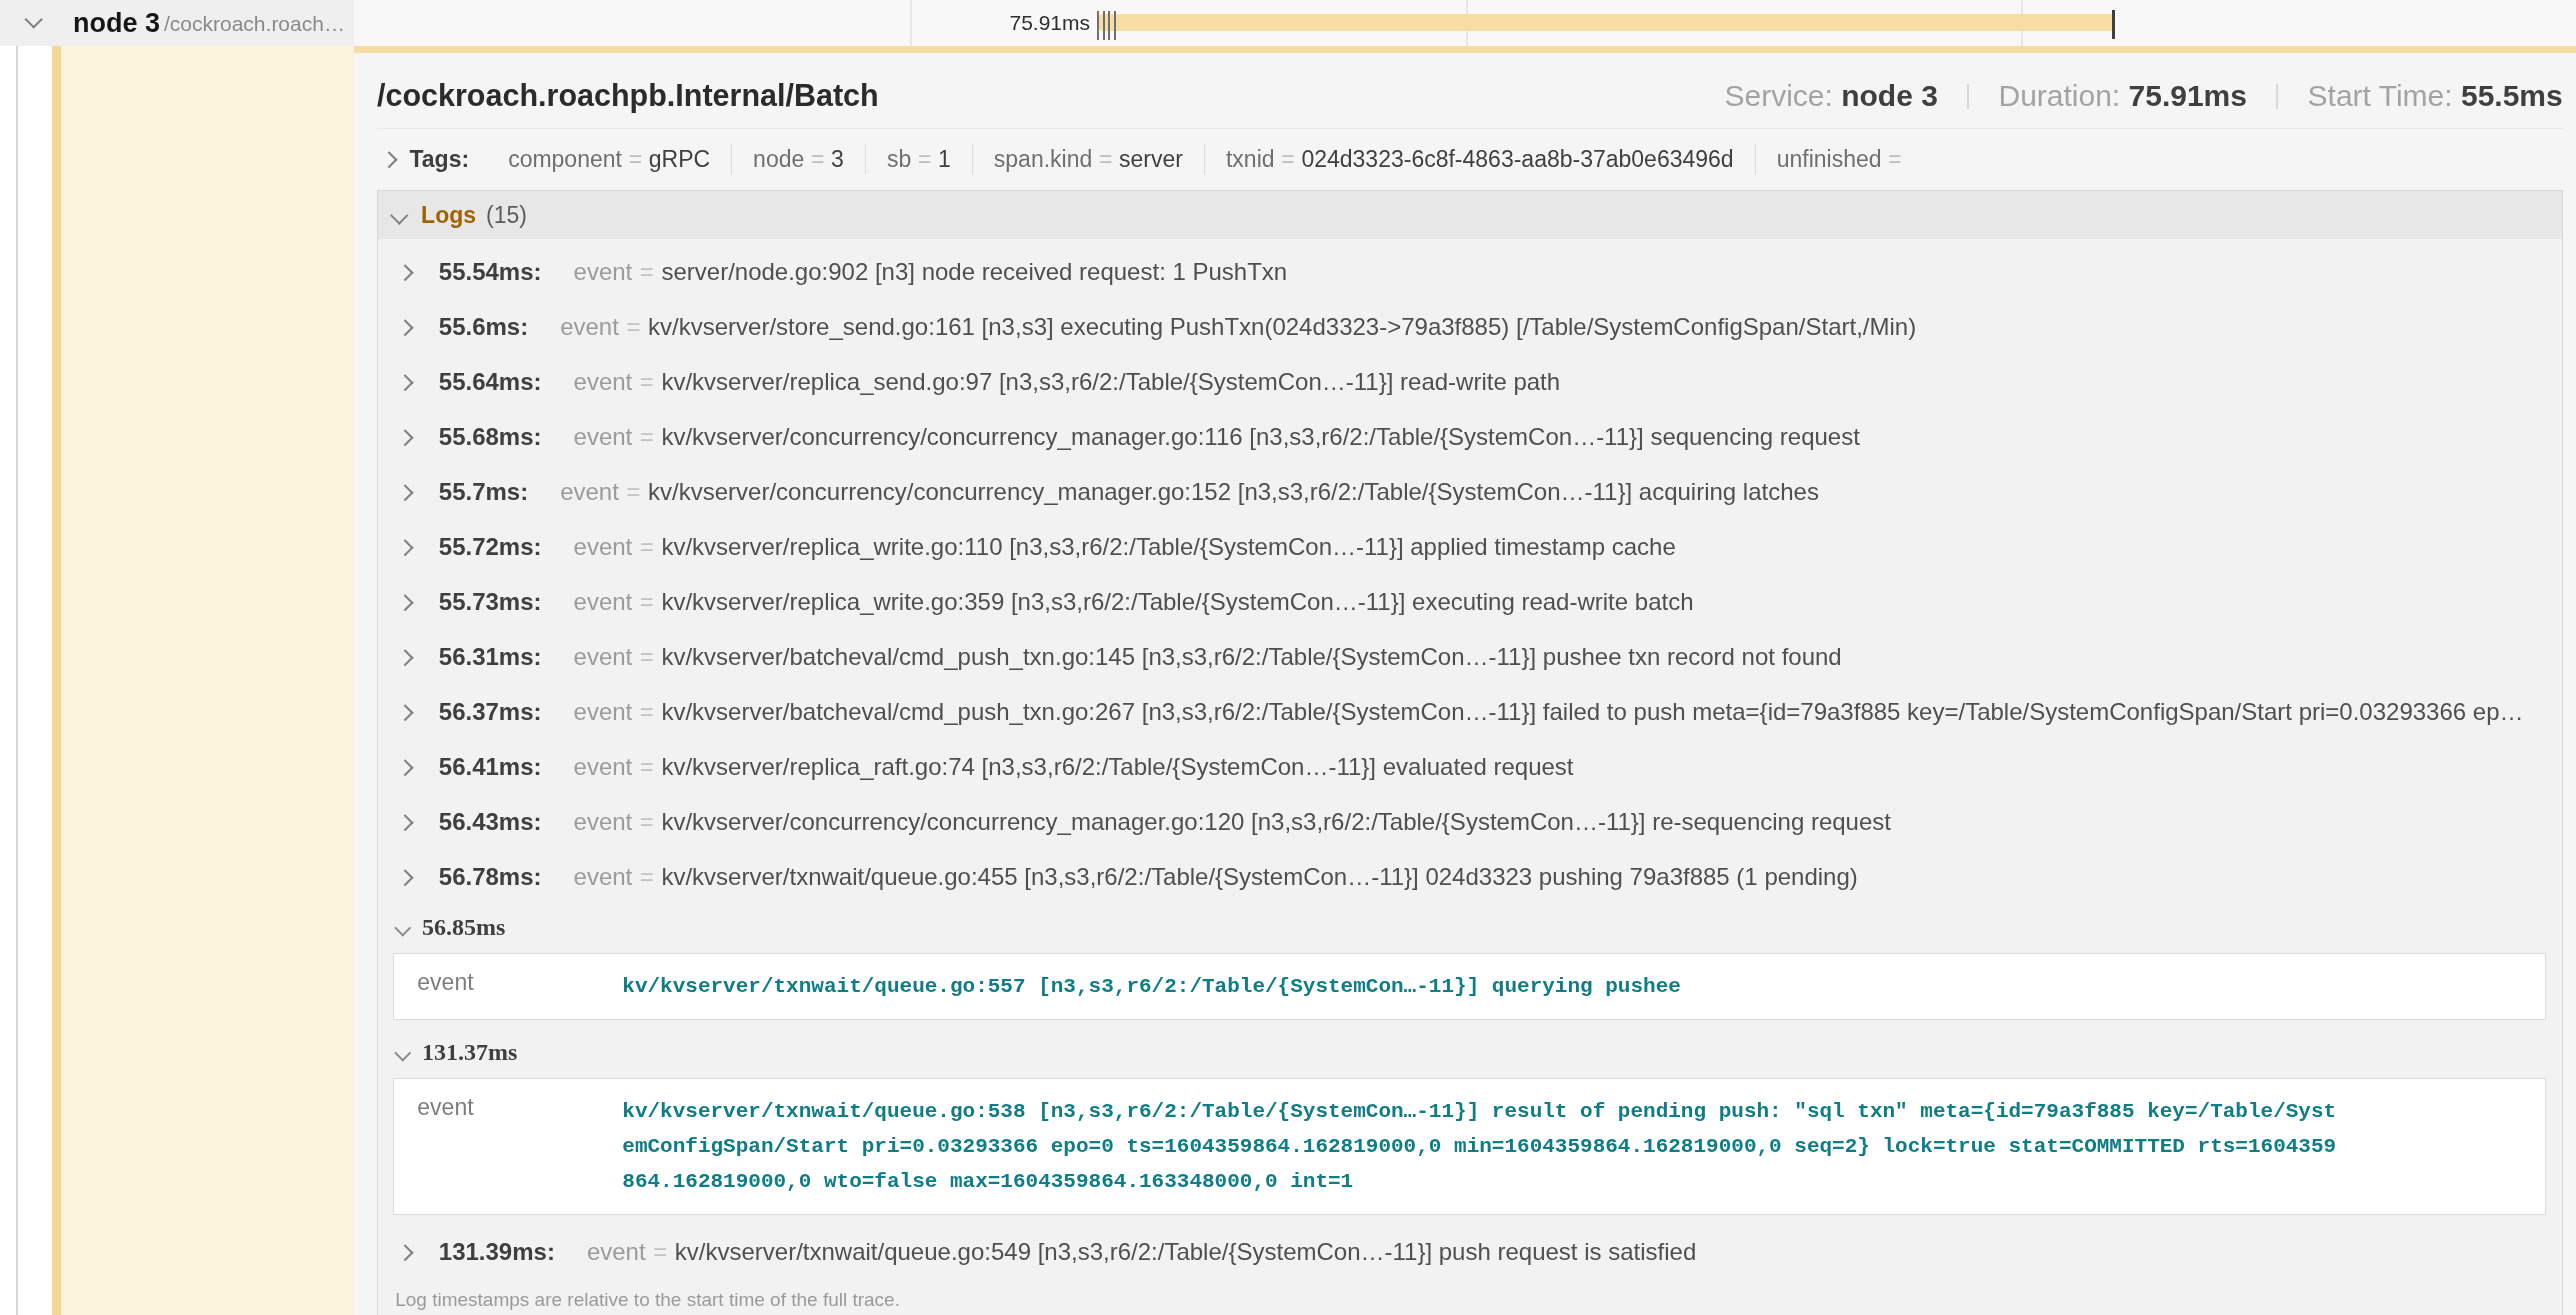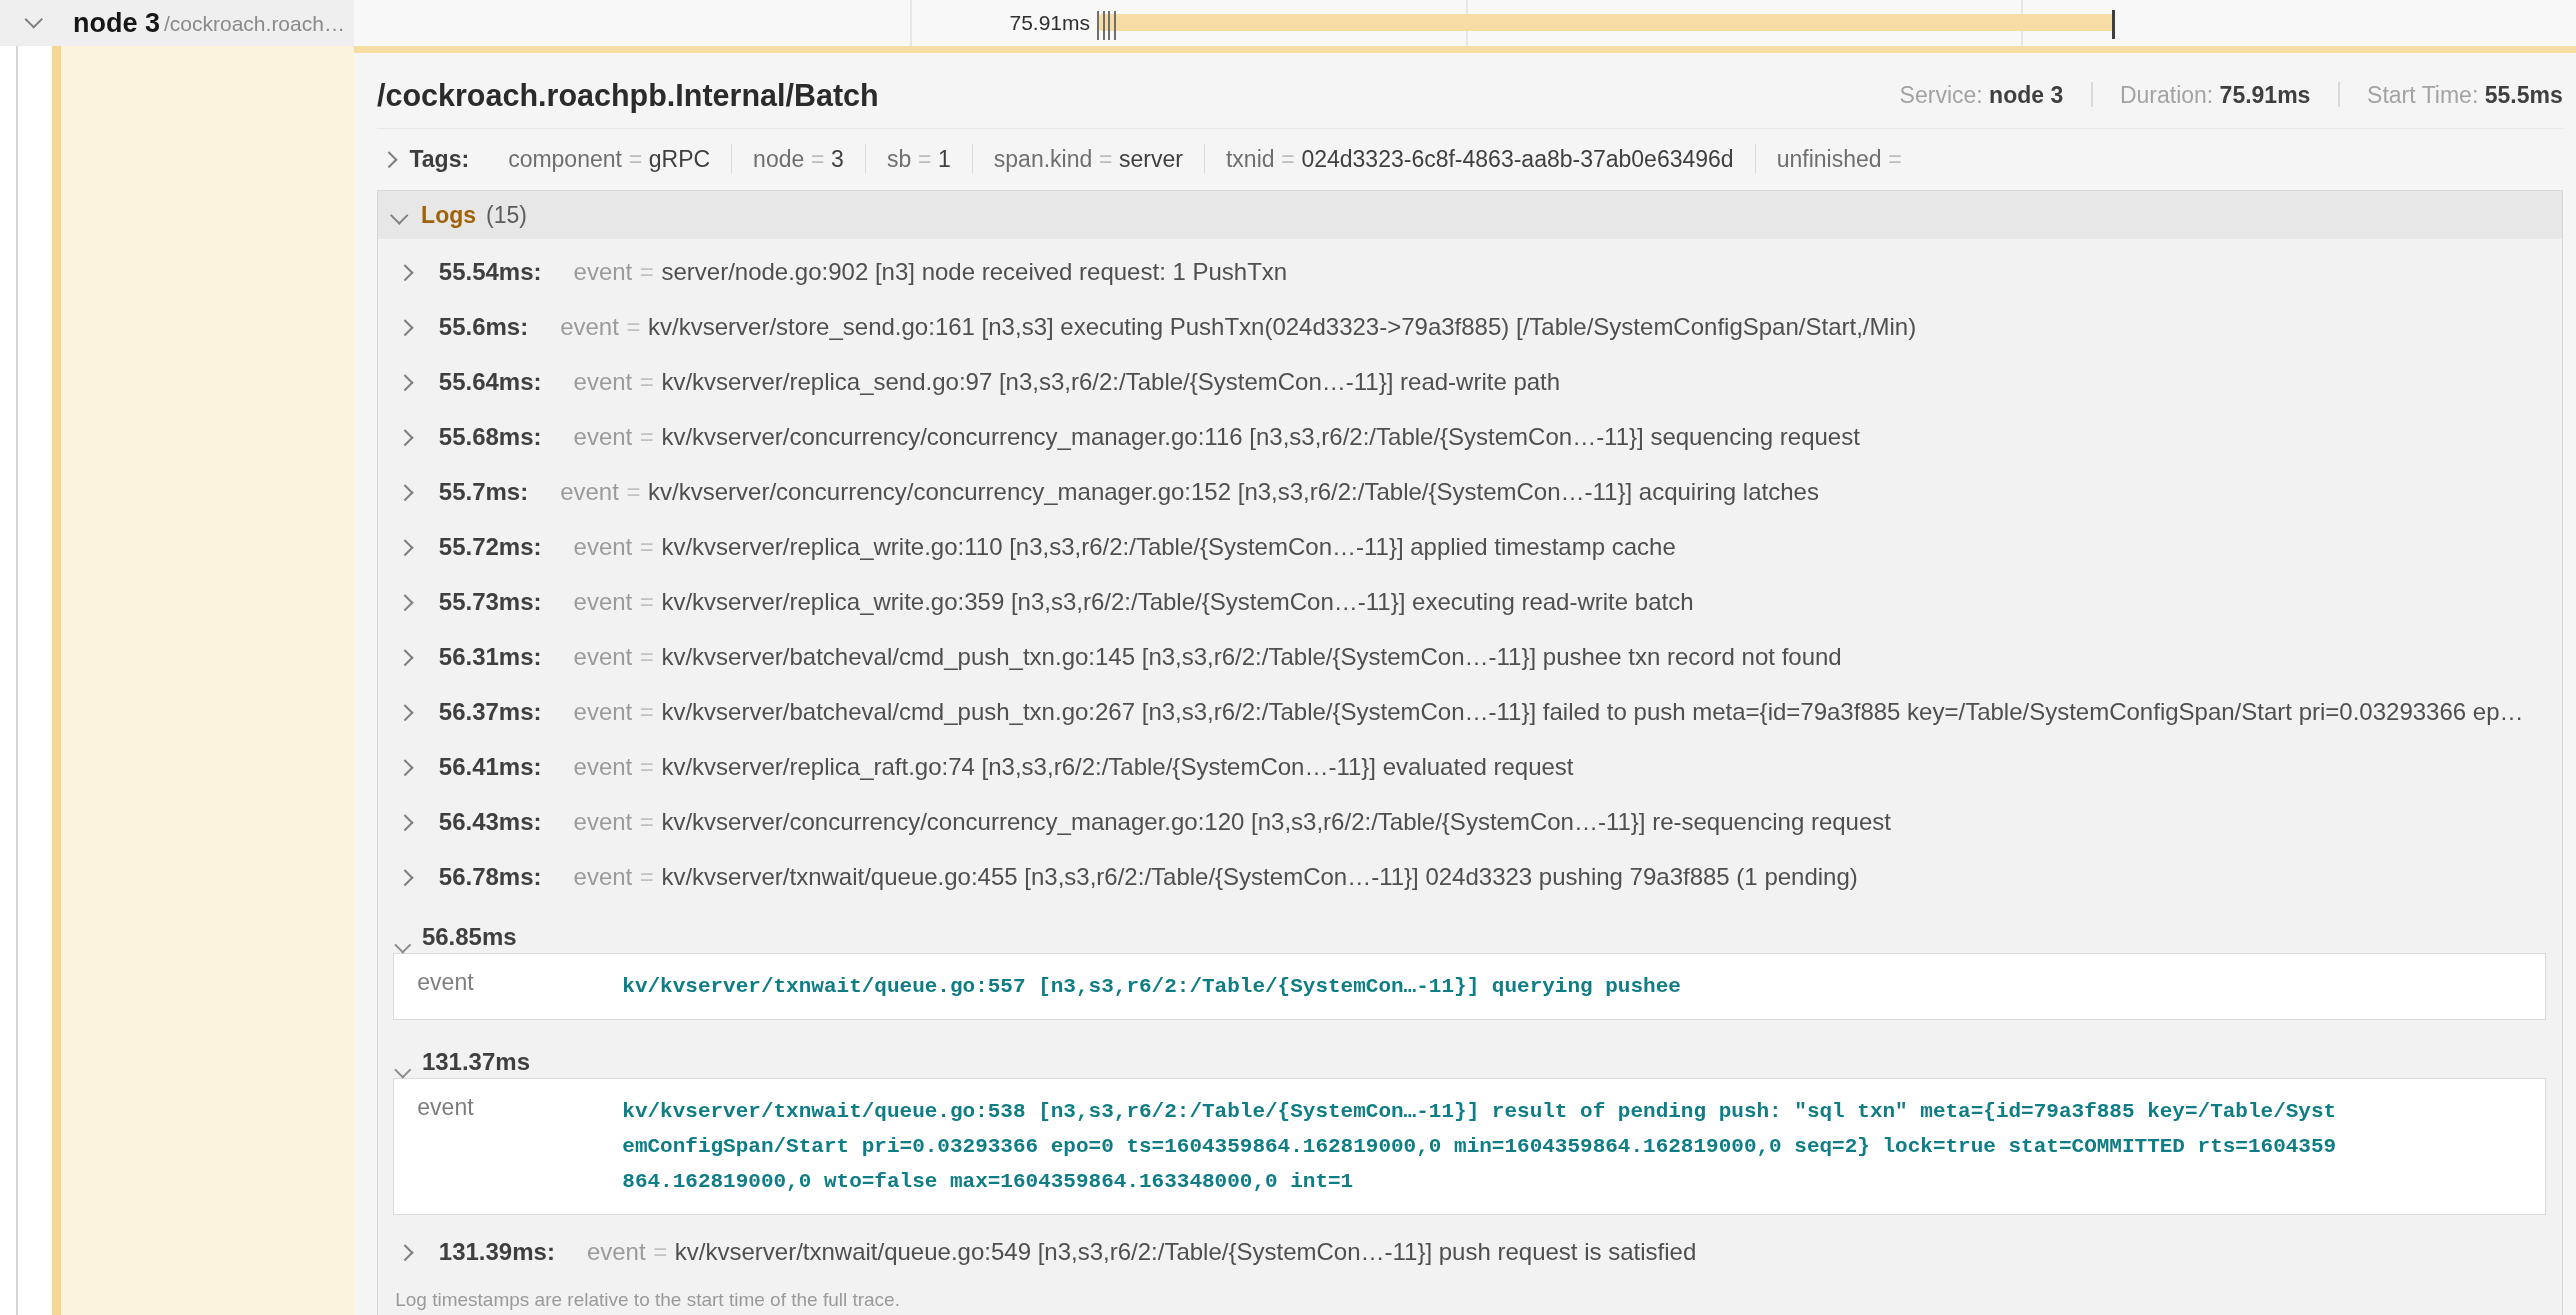--- a/index.html
+++ b/index.html
@@ -30,21 +30,21 @@
   .tl-hatch{position:absolute;left:743px;top:10.5px;width:23px;height:29px;
     background:repeating-linear-gradient(90deg,#6f6f6f 0 1.9px,transparent 1.9px 5.7px);}
   .tl-tick{position:absolute;left:1758px;top:9.5px;width:2.9px;height:29px;background:#3f3f3f;}
   .tan-band{position:absolute;left:354px;top:46px;width:2222px;height:7.6px;background:#f6dda4;}
 
   
   .panel{position:absolute;left:354px;top:53px;width:2222px;height:1262px;background:#f5f5f5;
     box-sizing:border-box;padding:25px 13.3px 0 23px;}
   .panel-header{display:flex;align-items:center;justify-content:space-between;text-align:right;}
   .panel-title{font-size:30.5px;font-weight:700;color:#2b2b2b;}
-  .panel-meta{font-size:23px;color:#a3a3a3;white-space:nowrap;}
+  .panel-meta{font-size:30px;color:#a3a3a3;white-space:nowrap;}
   .panel-meta b{color:#3f3f3f;font-weight:700;}
   .meta-sep{display:inline-block;width:1.9px;height:25px;background:#d9d9d9;margin:0 21px;vertical-align:-3.8px;}
   .rule{border-bottom:1.9px solid #e8e8e8;margin-top:15.3px;}
 
   .tags-row{display:flex;align-items:center;margin-top:17px;font-size:23px;}
   .tags-chev{margin:0 15.3px 0 5.7px;}
   .tags-label{font-weight:700;color:#3d3d3d;margin-right:18px;}
   .tag-item{padding:1.9px 21px;color:#4a4a4a;}
   .tag-item + .tag-item{border-left:1.9px solid #dcdcdc;}
   .tag-key{color:#6f6f6f;}
@@ -56,21 +56,21 @@
   .logs-title{font-weight:700;color:#a16207;font-size:23px;margin-left:15.3px;}
   .logs-count{color:#5c5c5c;font-size:23px;margin-left:10px;}
   .logs-body{padding:5.7px 15.3px 0 15.3px;}
   .log-row{height:55px;display:flex;align-items:center;min-width:0;cursor:pointer;gap:13px;}
   .log-row .chev-r{flex:none;margin:0 15.3px 0 5.7px;}
   .log-time{font-weight:700;color:#3f3f3f;font-size:24px;margin-right:19px;flex:none;}
   .log-kv{display:flex;align-items:center;min-width:0;overflow:hidden;white-space:nowrap;font-size:24px;}
   .log-key{color:#9b9b9b;}
   .log-eq{color:#c2c2c2;padding:0 7.6px;}
   .log-val{color:#4f4f4f;overflow:hidden;white-space:nowrap;}
-  .exp-header{height:46px;display:flex;align-items:flex-end;cursor:pointer;}
+  .exp-header{height:46px;display:flex;align-items:center;cursor:pointer;font-family:Liberation Serif, serif;}
   .exp-header .chev-d{margin:0 13.3px 0 3.8px;border-color:#8a8a8a;}
   .exp-time{font-weight:700;color:#3f3f3f;font-size:24px;}
   .exp-box{background:#ffffff;border:1.9px solid #dcdcdc;display:flex;margin:1.9px 0 9.5px 0;padding:15.3px 0;}
   .exp-key{flex:none;width:205px;padding-left:23px;font-size:23px;color:#7d7d7d;}
   .exp-val{font-family:"Liberation Mono", monospace;font-weight:700;font-size:21px;line-height:35px;
     color:#0e7d86;max-width:1716px;word-break:break-all;padding-right:23px;}
   .logs-footer{font-size:19px;color:#9a9a9a;padding:9.5px 0 15.3px 1.9px;}
 </style>
 </head>
 <body>

